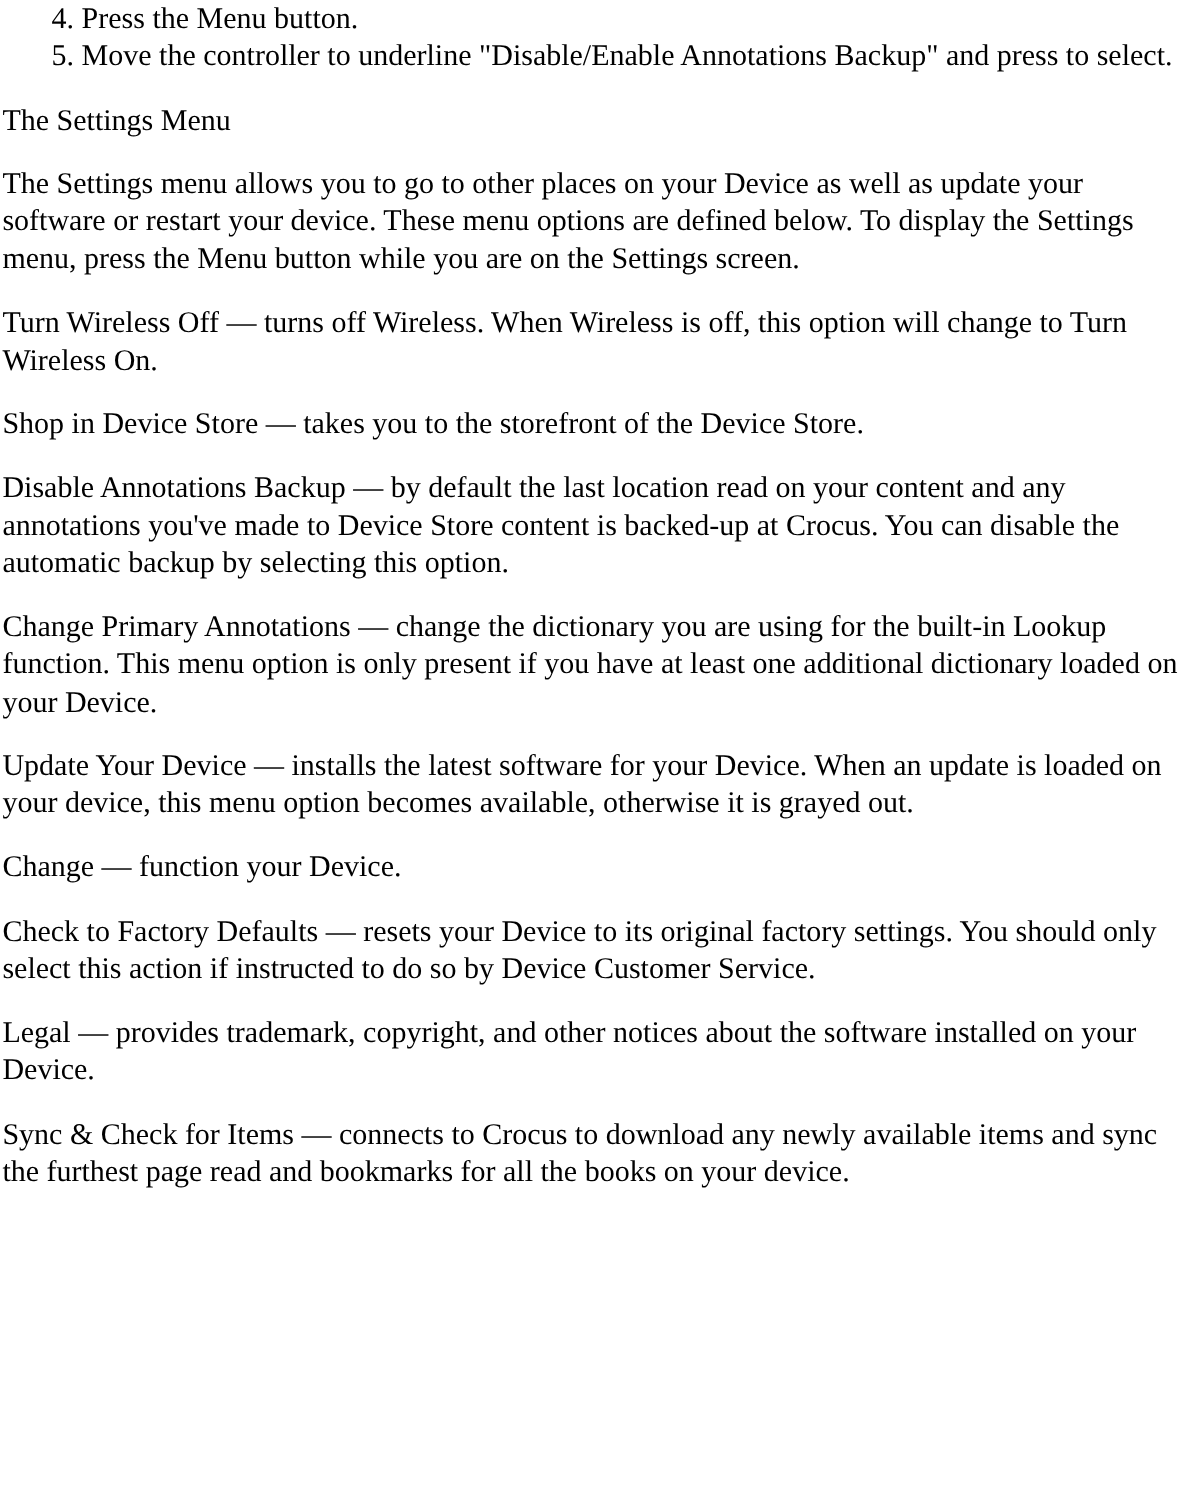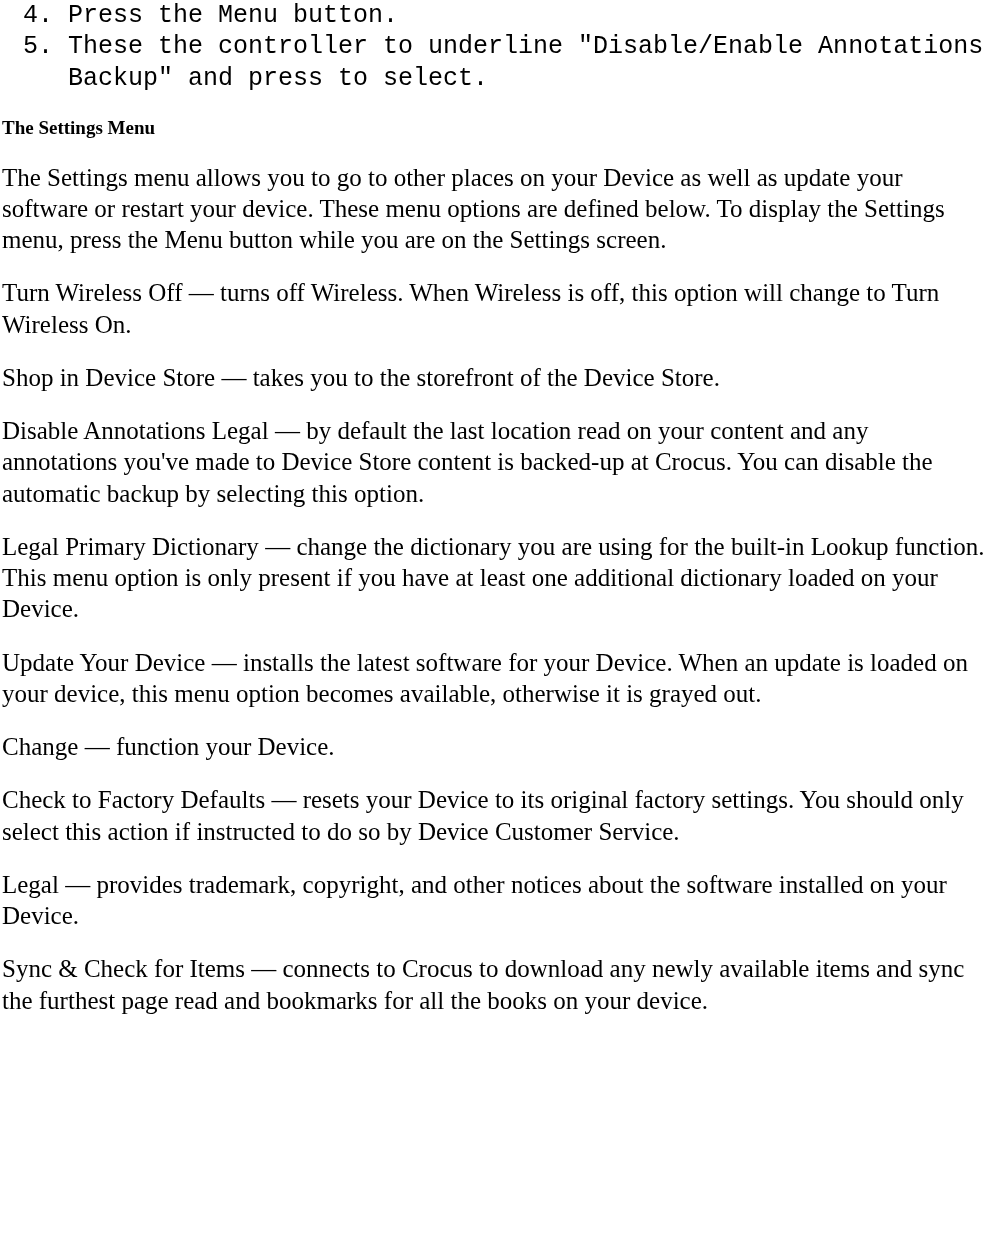--- a/index.html
+++ b/index.html
@@ -12,56 +12,55 @@
       background: #fff;
       width: 989px;
     }
     ol {
       margin: 0 0 18px 0;
       padding-left: 68px;
     }
     ol li {
       padding-left: 0;
       margin-bottom: 0;
-      font-family: Liberation Mono, monospace;
     }
     h3 {
-      font-size: 19px;
-      font-weight: bold;
+      font-size: 25px;
+      font-weight: normal;
       margin: 22px 0 22px 0;
       padding-left: 2px;
     }
     p {
       margin: 0 0 22px 0;
       padding-left: 2px;
       padding-right: 2px;
     }
     .term {
       font-weight: normal;
     }
   </style>
 </head>
 <body>
 
 <ol start="4">
   <li>Press the Menu button.</li>
-  <li>These the controller to underline "Disable/Enable Annotations Backup" and press to select.</li>
+  <li>Move the controller to underline "Disable/Enable Annotations Backup" and press to select.</li>
 </ol>
 
 <h3>The Settings Menu</h3>
 
 <p>The Settings menu allows you to go to other places on your Device as well as update your software or restart your device. These menu options are defined below. To display the Settings menu, press the Menu button while you are on the Settings screen.</p>
 
 <p><span class="term">Turn Wireless Off</span><span> — </span><span>turns off Wireless. When Wireless is off, this option will change to Turn Wireless On.</span></p>
 
 <p><span class="term">Shop in Device Store</span><span> — </span><span>takes you to the storefront of the Device Store.</span></p>
 
-<p><span class="term">Disable Annotations Legal</span><span> — </span><span>by default the last location read on your content and any annotations you've made to Device Store content is backed-up at Crocus. You can disable the automatic backup by selecting this option.</span></p>
+<p><span class="term">Disable Annotations Backup</span><span> — </span><span>by default the last location read on your content and any annotations you've made to Device Store content is backed-up at Crocus. You can disable the automatic backup by selecting this option.</span></p>
 
-<p><span class="term">Legal Primary Dictionary</span><span> — </span><span>change the dictionary you are using for the built-in Lookup function. This menu option is only present if you have at least one additional dictionary loaded on your Device.</span></p>
+<p><span class="term">Change Primary Annotations</span><span> — </span><span>change the dictionary you are using for the built-in Lookup function. This menu option is only present if you have at least one additional dictionary loaded on your Device.</span></p>
 
 <p><span class="term">Update Your Device</span><span> — </span><span>installs the latest software for your Device. When an update is loaded on your device, this menu option becomes available, otherwise it is grayed out.</span></p>
 
 <p><span class="term">Change</span><span> — </span><span>function your Device.</span></p>
 
 <p><span class="term">Check to Factory Defaults</span><span> — </span><span>resets your Device to its original factory settings. You should only select this action if instructed to do so by Device Customer Service.</span></p>
 
 <p><span class="term">Legal</span><span> — </span><span>provides trademark, copyright, and other notices about the software installed on your Device.</span></p>
 
 <p style="margin-bottom:16px;"><span class="term">Sync &amp; Check for Items</span><span> — </span><span>connects to Crocus to download any newly available items and sync the furthest page read and bookmarks for all the books on your device.</span></p>

